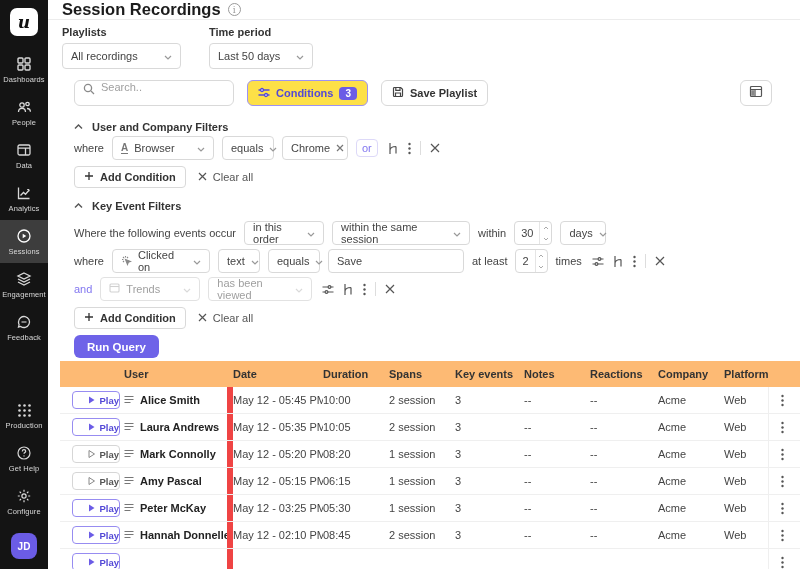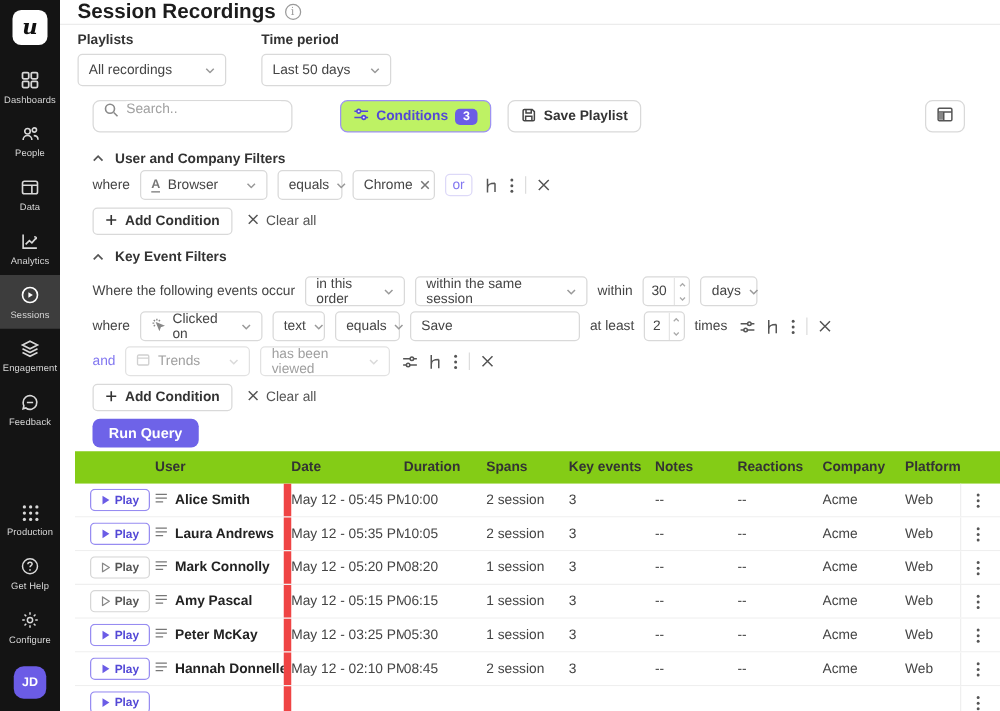--- a/index.html
+++ b/index.html
@@ -35,21 +35,21 @@
   .gray-band { height:6px; background:#e8e8e8; }
 
   .content { padding:0 28px 0 26px; }
 
   
   .toolbar { margin-top:10px; display:flex; align-items:center; gap:13px; height:28px; }
   .search-box { width:160px; height:26px; border:1px solid #d9d9d9; border-radius:6px; display:flex; align-items:flex-start; gap:6px; padding:0 8px; }
   .search-box input { border:none; outline:none; font-size:11px; color:#444; width:100%; font-family:inherit; }
   .search-box input::placeholder { color:#a0a0a0; }
   .btn { height:26px; border-radius:6px; border:1px solid #d9d9d9; background:#fff; display:flex; align-items:center; gap:6px; padding:0 10px; font-size:11px; font-weight:700; color:#333; cursor:pointer; font-family:inherit; }
-  .btn-conditions { background:#bef264; border-color:#9d92f2; color:#5348d6;margin-left:25px; }
+  .btn-conditions { background:#fde047; border-color:#9d92f2; color:#5348d6; }
   .badge { background:#6b5ce6; color:#fff; font-size:10px; font-weight:700; border-radius:4px; padding:1px 6px; }
   .toolbar .spacer { flex:1; }
   .icon-btn { width:32px; height:26px; border:1px solid #d9d9d9; border-radius:6px; background:#fff; display:flex; align-items:center; justify-content:center; cursor:pointer; }
 
   
   .section-title { margin-top:13px; display:flex; align-items:center; gap:9px; height:13px; font-size:11px; font-weight:700; color:#333; }
   .chevron-toggle { display:flex; align-items:center; cursor:pointer; }
   .cond-row { display:flex; align-items:center; gap:8px; height:24px; font-size:11px; color:#444; }
   .r1 { margin-top:3px; }
   .box { height:24px; border:1px solid #d9d9d9; border-radius:4px; background:#fff; display:flex; align-items:center; gap:6px; padding:0 8px; font-size:11px; color:#444; cursor:pointer; }
@@ -69,29 +69,29 @@
   .num-box { height:24px; border:1px solid #d9d9d9; border-radius:4px; display:flex; align-items:stretch; overflow:hidden; background:#fff; }
   .num-val { display:flex; align-items:center; padding:0 6px; font-size:11px; color:#444; }
   .stepper { width:12px; border-left:1px solid #e5e5e5; display:flex; flex-direction:column; }
   .stepper span { flex:1; display:flex; align-items:center; justify-content:center; cursor:pointer; }
   .text-input { height:24px; border:1px solid #d9d9d9; border-radius:4px; padding:0 8px; font-size:11px; color:#444; width:136px; outline:none; font-family:inherit; }
   .btn-run { margin-top:7px; margin-bottom:3px; height:23px; background:#6e63e8; border:none; color:#fff; font-weight:700; font-size:11.5px; padding:0 13px; border-radius:6px; cursor:pointer; font-family:inherit; }
 
   
   .table { margin-left:12px; width:740px; }
   .trow { display:grid; grid-template-columns:64px 109px 90px 66px 66px 69px 66px 68px 66px 44px 32px; align-items:center; }
-  .thead { background:#84cc16; height:26px; font-size:11px; font-weight:700; color:#333; }
+  .thead { background:#fdba74; height:26px; font-size:11px; font-weight:700; color:#333; }
   .thead .cell { overflow:hidden; white-space:nowrap; }
   .tbody-row { height:27px; border-bottom:1px solid #efefef; font-size:11px; color:#444; background:#fff; }
   .cell { padding-right:4px; white-space:nowrap; overflow:hidden; }
   .cell-user { display:flex; align-items:center; gap:6px; font-weight:600; color:#222; height:100%; border-right:6px solid #ef4444; }
   .cell-menu { display:flex; align-items:center; justify-content:center; height:100%; border-left:1px solid #efefef; cursor:pointer; }
   .thead .cell-user { border-right:none; font-weight:700; color:#333; }
   .play-cell { display:flex; align-items:center; padding-left:12px; }
-  .play-btn { width:56px; height:18px; border-radius:4px; display:flex; align-items:center; justify-content:center; gap:4px; font-size:9.5px; font-weight:700; cursor:pointer; background:#fff; font-family:inherit; }
+  .play-btn { width:56px; height:18px; border-radius:4px; display:flex; align-items:center; justify-content:flex-end; gap:4px; font-size:9.5px; font-weight:700; cursor:pointer; background:#fff; font-family:inherit; }
   .play-active { border:1px solid #978cf1; color:#5348d6; }
   .play-idle { border:1px solid #d6d6d6; color:#555; }
 </style>
 </head>
 <body>
 
 <div class="app">
 
   <aside class="sidebar">
     <div class="logo">u</div>

